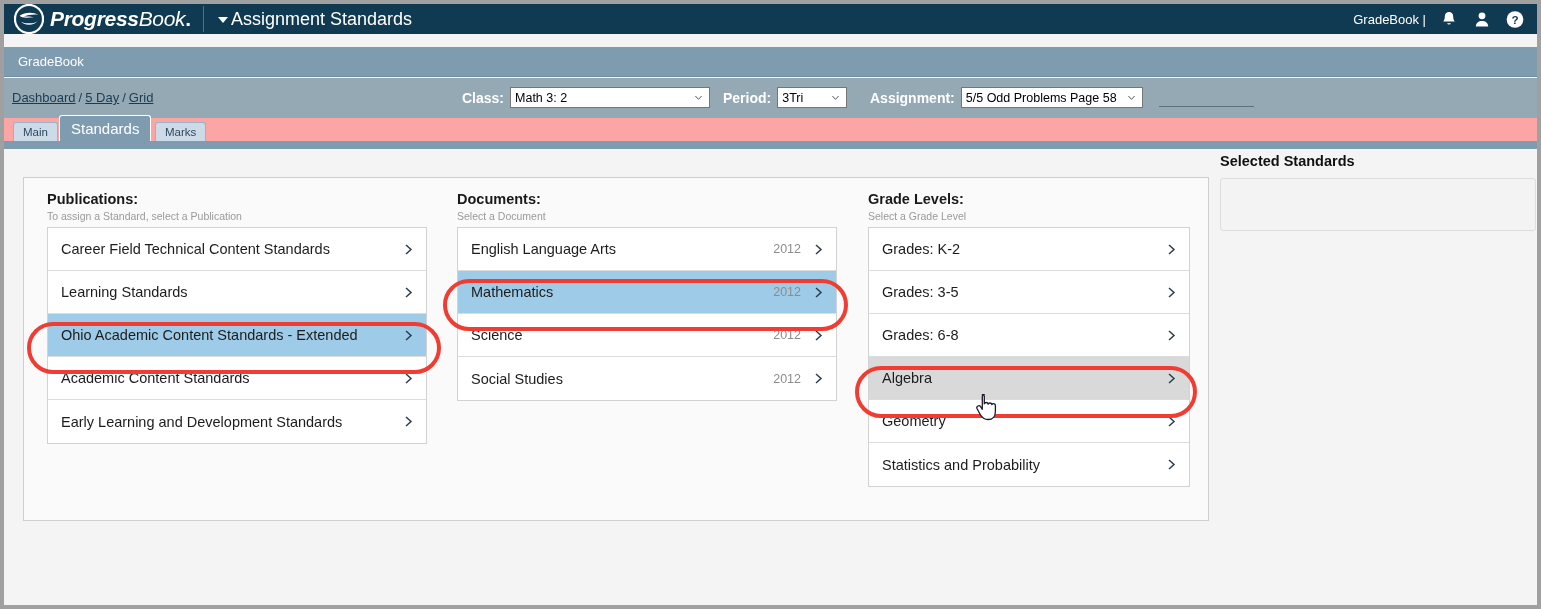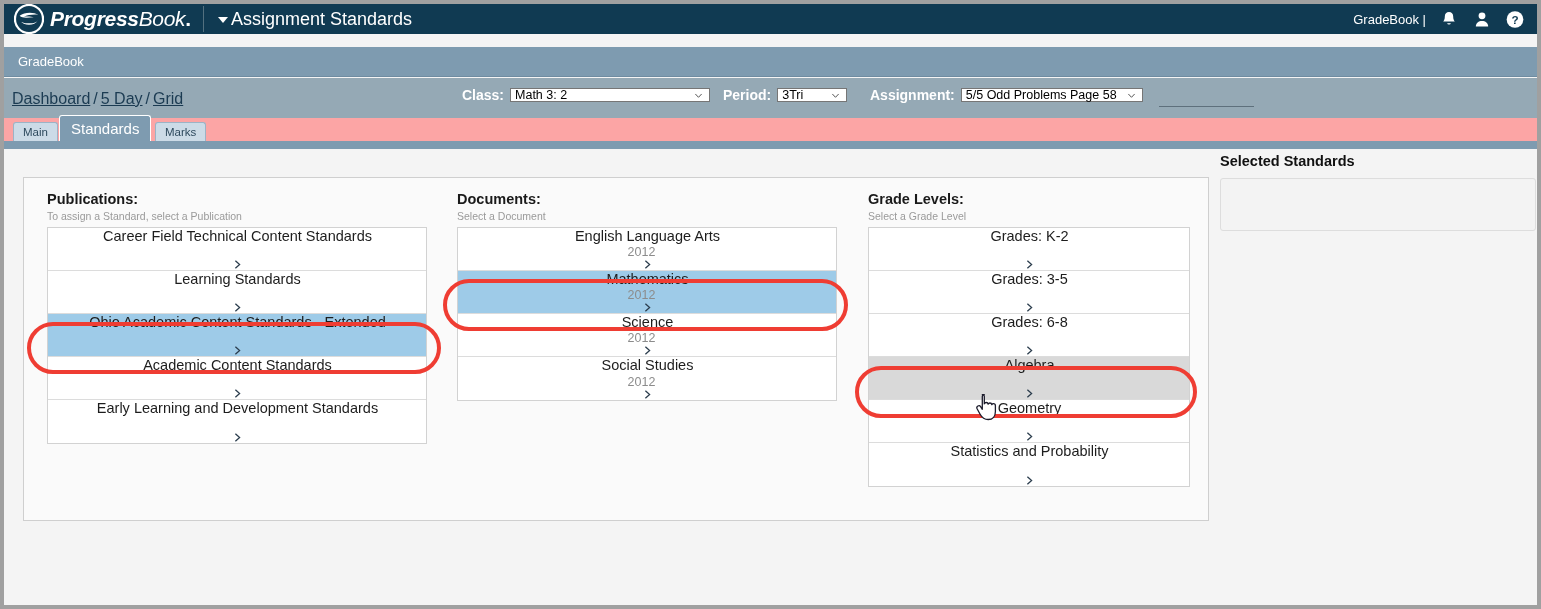--- a/index.html
+++ b/index.html
@@ -55,27 +55,27 @@
     display:flex;align-items:center;
   }
   .subbar-label{color:#ffffff;font-size:13px;padding-left:14px;}
 
   
   .selbar{
     position:absolute;left:0;top:74px;width:1533px;height:40px;
     background:#95a9b5;
     display:flex;align-items:flex-start;
   }
-  .crumbs{padding-left:8px;padding-top:12px;font-size:16px;color:#1b3b52;white-space:nowrap;}
+  .crumbs{padding-left:8px;padding-top:12px;font-size:13px;color:#1b3b52;white-space:nowrap;}
   .crumbs a{color:#1b3b52;text-decoration:underline;cursor:pointer;}
   .crumbs .sep{color:#1b3b52;text-decoration:none;margin:0 3px;}
   .sel-group{position:absolute;display:flex;align-items:center;top:9px;}
   .sel-label{color:#ffffff;font-size:14px;font-weight:bold;margin-right:6px;white-space:nowrap;}
   .sel{
-    box-sizing:border-box;height:14px;background:#ffffff;border:1px solid #767676;
+    box-sizing:border-box;height:21px;background:#ffffff;border:1px solid #767676;
     display:flex;align-items:center;font-size:12.5px;color:#000;padding:0 2px 0 4px;
     cursor:pointer;
   }
   .sel .val{flex:1;white-space:nowrap;overflow:hidden;}
   .sel .chev{
     width:9px;height:9px;margin:0 4px 0 3px;flex:0 0 9px;
   }
   .underline-bit{
     position:absolute;left:1155px;top:102px;width:95px;height:1px;background:#5e707c;
   }
@@ -113,21 +113,20 @@
   .col{position:absolute;top:0;}
   .col-title{
     font-size:14.5px;font-weight:bold;color:#1a1a1a;margin:0 0 3px 0;
   }
   .col-hint{font-size:10.5px;color:#9a9a9a;margin-bottom:5px;}
   .list{box-sizing:border-box;border:1px solid #d2d2d2;background:#ffffff;}
   .row{
     box-sizing:border-box;height:43px;border-bottom:1px solid #dcdcdc;
     display:flex;align-items:center;padding:0 12px 0 13px;cursor:pointer;
     background:#ffffff;
-    flex-direction:column;
   }
   .row:last-child{border-bottom:none;}
   .row .rlabel{font-size:14.5px;color:#1d1d1d;flex:1;white-space:nowrap;}
   .row .ryear{font-size:12.5px;color:#8c8c8c;margin-right:12px;}
   .row .rchev{width:11px;height:13px;flex:0 0 11px;}
   .row.selected{background:#9ecbe8;}
   .row.hovered{background:#d9d9d9;}
 
   
   .selected-panel{position:absolute;left:1216px;top:0;width:300px;}

